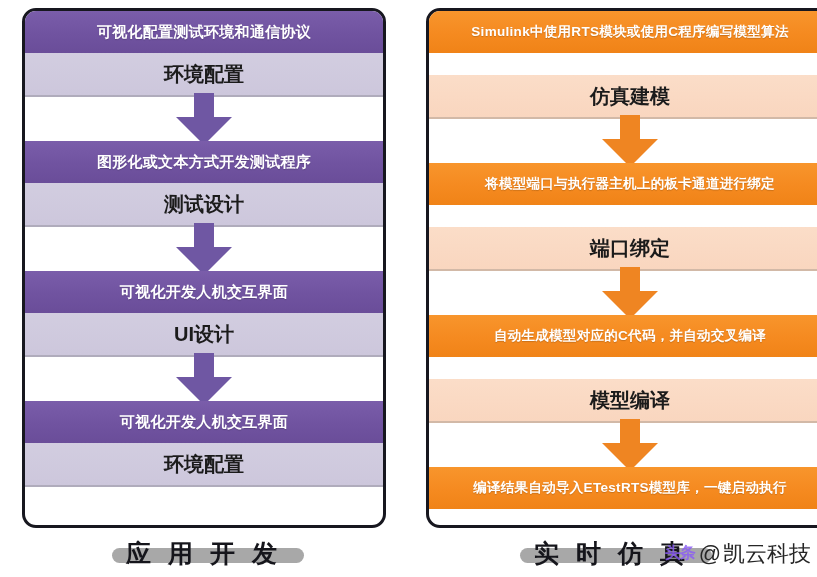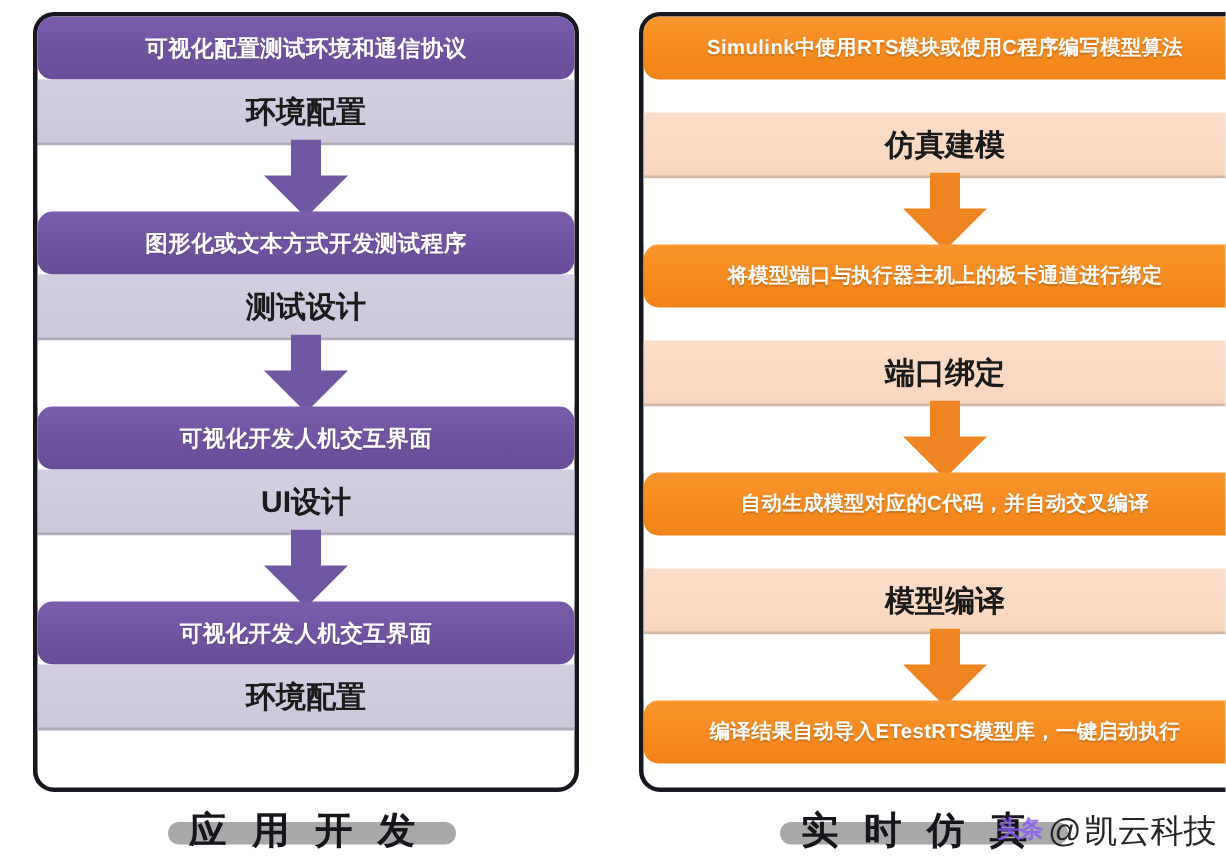--- a/index.html
+++ b/index.html
@@ -55,21 +55,20 @@
     justify-content:center;
     text-align:center;
     color:#ffffff;
     font-weight:700;
     letter-spacing:0.3px;
     box-sizing:border-box;
     padding:0 6px;
     text-shadow:0 1px 1px rgba(0,0,0,.18);
     overflow:hidden;
     white-space:nowrap;
-    border-radius:10px;
   }
   .step-body{
     height:44px;
     display:flex;
     align-items:center;
     justify-content:center;
     text-align:center;
     color:#1b1b1b;
     font-size:20px;
     font-weight:700;

